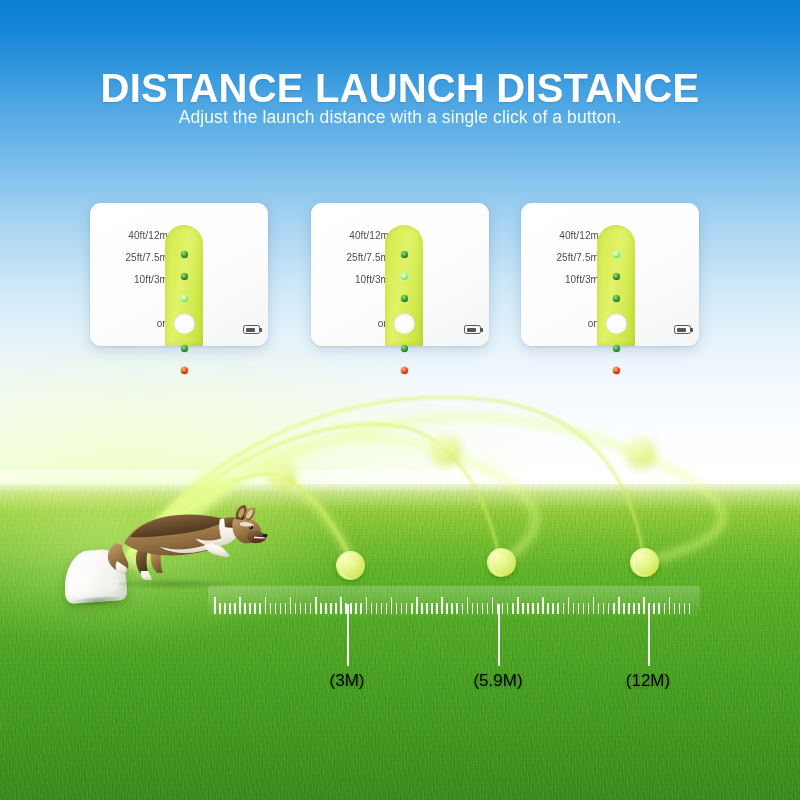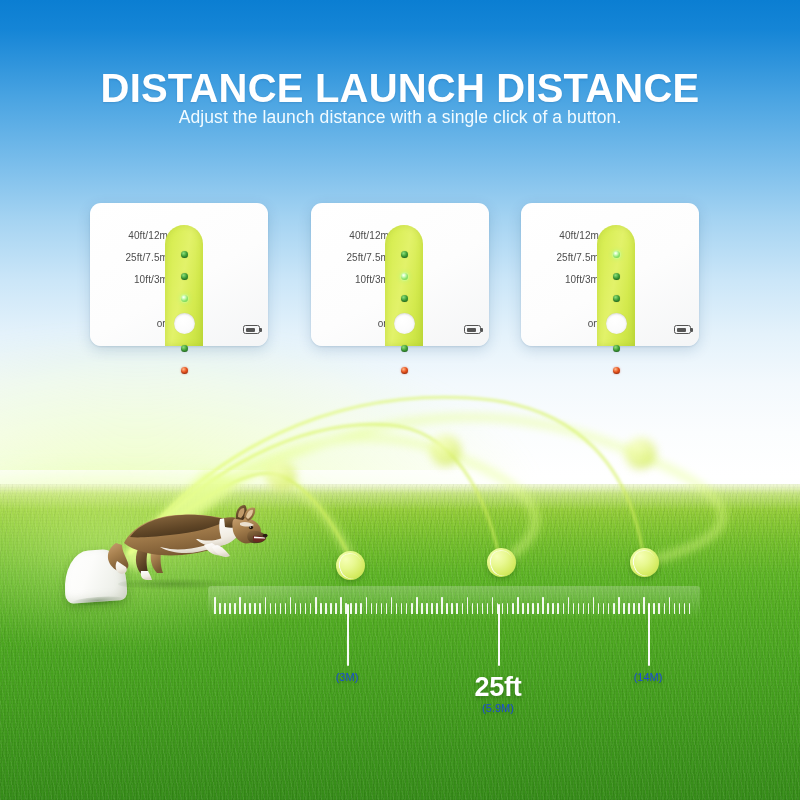--- a/index.html
+++ b/index.html
@@ -207,21 +207,21 @@
   }
   .marker-line { position:absolute; width:2.1px; background:rgba(255,255,255,.96); border-radius:1px; }
 
   
   .dist { position:absolute; text-align:center; width:120px; }
   .dist .big {
     font-size:27px; font-weight:bold; color:#ffffff; letter-spacing:-.3px;
     text-shadow:0 2px 4px rgba(20,60,5,.35);
   }
   .dist .small {
-    font-size:11px; font-weight:400; color:#1d4ed8; margin-top:-1px;
+    font-size:17px; font-weight:400; color:#000000; margin-top:-1px;
     text-shadow:0 1px 3px rgba(20,60,5,.35);
   }
 </style>
 </head>
 <body>
 
 <div id="stage">
 
   <div class="sky"></div>
   <div class="sky-glow"></div>
@@ -507,20 +507,19 @@
     </div>
 
   <div class="marker-line" style="left:347px; top:604px; height:62px;"></div>
   <div class="marker-line" style="left:498px; top:604px; height:62px;"></div>
   <div class="marker-line" style="left:648px; top:604px; height:62px;"></div>
 
   <div class="dist" style="left:287px; top:672px;">
     <div class="small">(3M)</div>
   </div>
   <div class="dist" style="left:438px; top:672px;">
-    <div class="big">25ft</div>
     <div class="small">(5.9M)</div>
   </div>
   <div class="dist" style="left:588px; top:672px;">
-    <div class="small">(14M)</div>
+    <div class="small">(12M)</div>
   </div>
 
 </div>
 
 </body></html>

